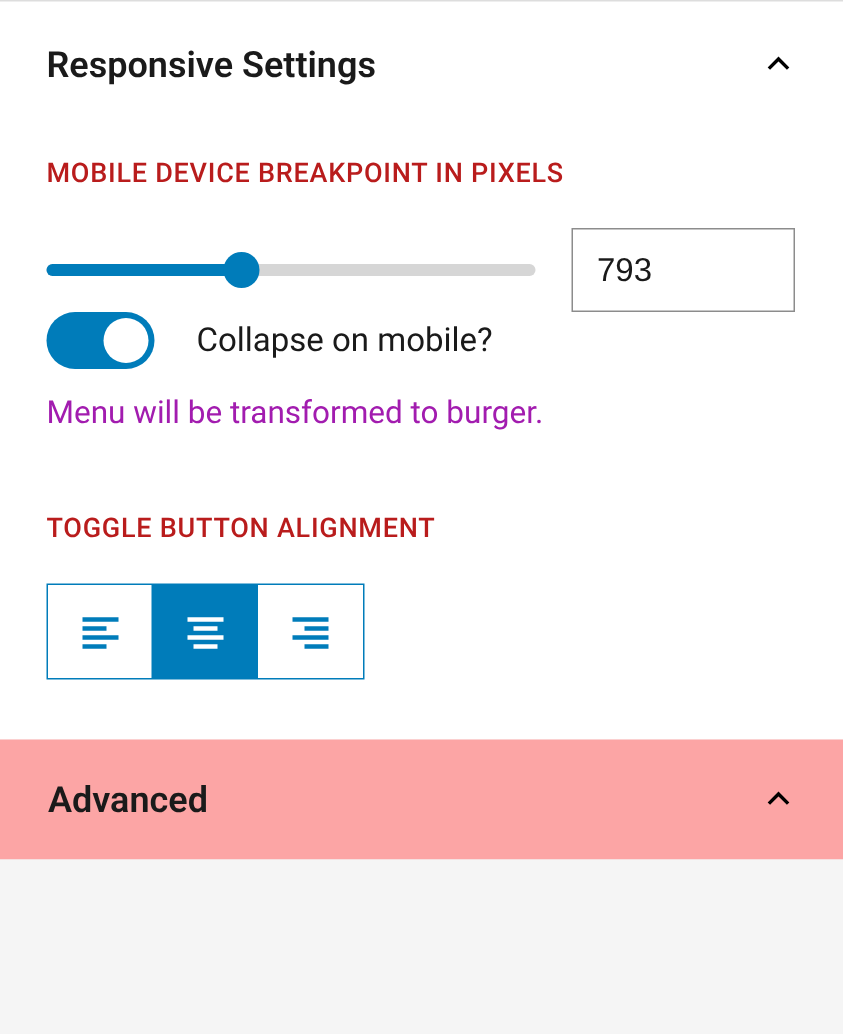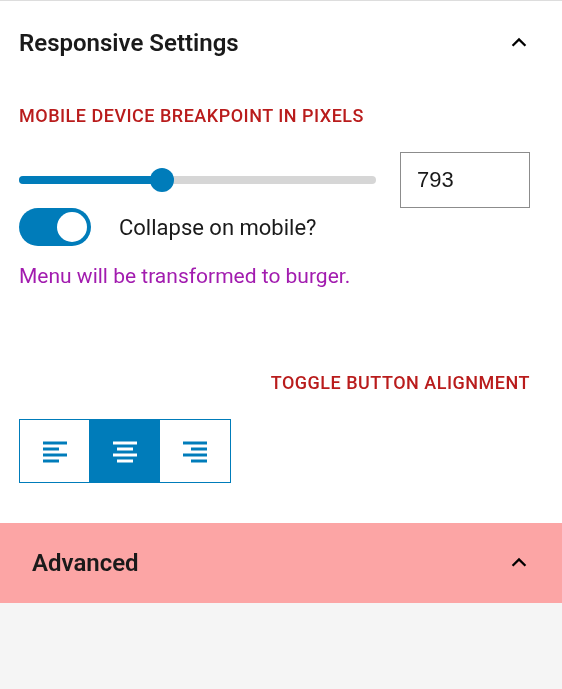--- a/index.html
+++ b/index.html
@@ -4,21 +4,21 @@
   <style>
     * { box-sizing: border-box; margin: 0; padding: 0; }
     body {
       font-family: -apple-system, BlinkMacSystemFont, "Segoe UI", Roboto, sans-serif;
       background: #f5f5f5;
       width: 562px;
     }
     .panel {
       background: #fff;
       border-top: 1px solid #ddd;
-      padding: 28px 32px 40px 19px;
+      padding: 28px 32px 40px 31px;
     }
     .panel-gray {
       background: #fca5a5;
       padding: 26px 32px;
     }
     .panel-header {
       display: flex;
       justify-content: space-between;
       align-items: center;
       cursor: pointer;
@@ -78,21 +78,21 @@
     .slider-thumb {
       position: absolute;
       left: 40%;
       transform: translateX(-50%);
       width: 24px;
       height: 24px;
       background: #007cba;
       border-radius: 50%;
     }
     .number-input {
-      width: 130px;
+      width: 149px;
       height: 56px;
       border: 1px solid #8c8c8c;
       font-size: 22px;
       padding: 0 16px;
       color: #1a1a1a;
       background: #fff;
     }
     .toggle-row {
       display: flex;
       align-items: center;
@@ -118,22 +118,21 @@
     .toggle-label {
       font-size: 22px;
       color: #1a1a1a;
     }
     .helper-text {
       font-size: 21px;
       color: #a21caf;
       margin-top: 18px;
     }
     .section-label.second {
-      margin-top: 84px;
-      text-align: right;
+      margin-top: 54px;
     }
     .button-group {
       display: flex;
       border: 1px solid #007cba;
       width: fit-content;
     }
     .align-btn {
       width: 70px;
       height: 62px;
       background: #fff;

